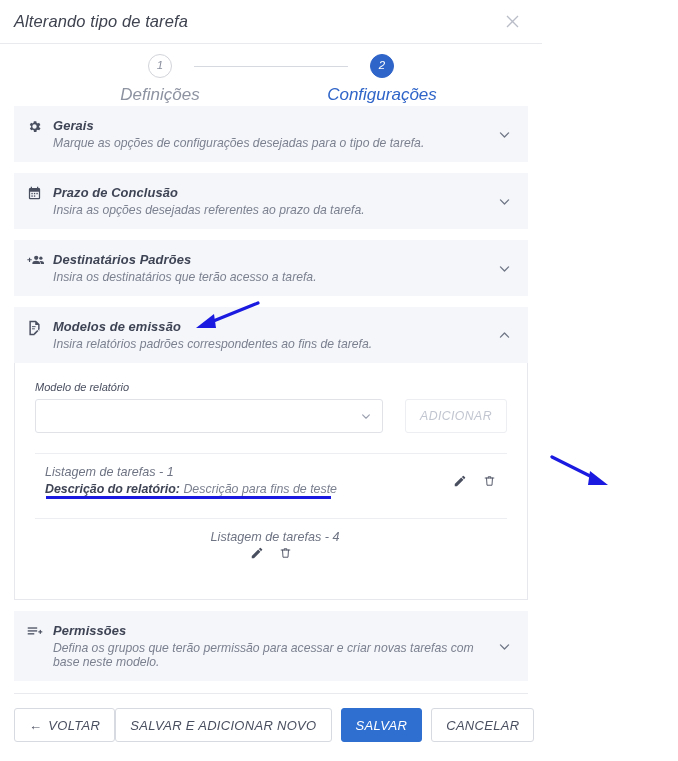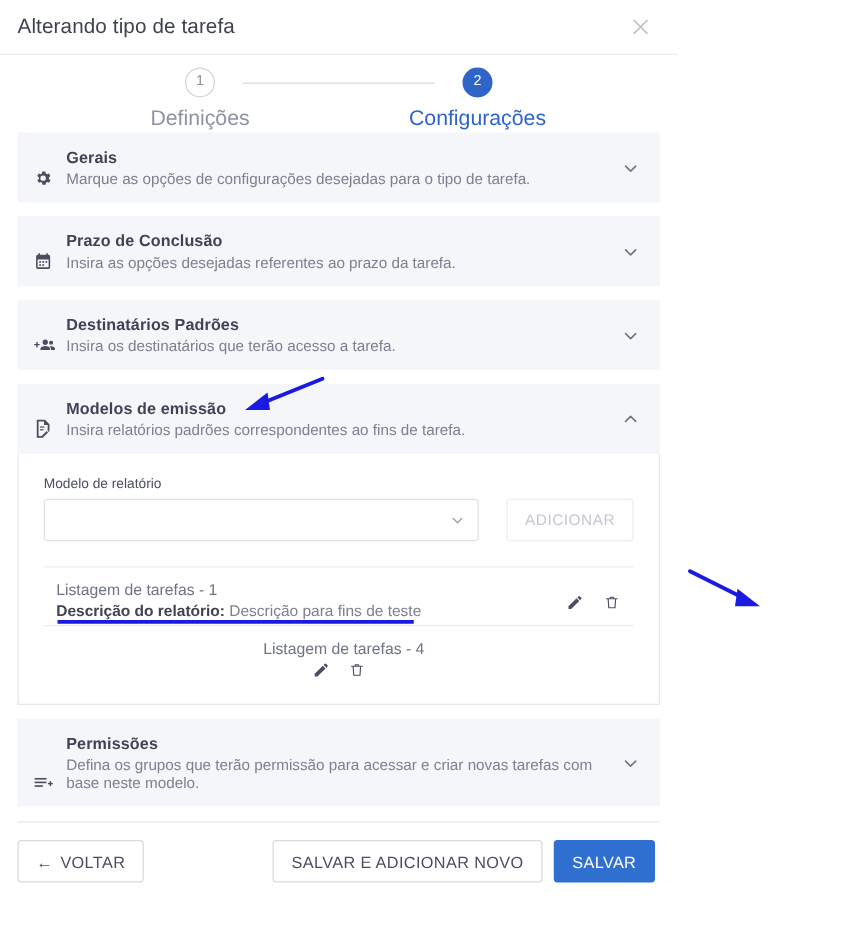--- a/index.html
+++ b/index.html
@@ -4,21 +4,21 @@
 <style>
   * { box-sizing: border-box; }
   html, body {
     margin: 0; padding: 0;
     width: 678px; height: 761px;
     background: #ffffff;
     font-family: "Liberation Sans", sans-serif;
     color: #3c4257;
     overflow: hidden;
   }
-  .dialog { position: relative; width: 542px; height: 761px; background:#fff; }
+  .dialog { position: relative; width: 542px; height: 761px; background:#fff;font-style:italic; }
 
   
   .titlebar {
     height: 44px;
     display: flex; align-items: center;
     padding: 0 18px 0 14px;
     border-bottom: 1px solid #e8eaee;
   }
   .title-text { font-size: 16.5px; color: #3f4350; letter-spacing: .1px; }
   .close-btn {
@@ -53,21 +53,21 @@
   .connector {
     position: absolute; top: 12px; left: 68px; right: 68px;
     height: 1px; background: #d7d9e0; z-index: 1;
   }
 
   
   .sections { padding: 0 14px; }
   .section { margin-bottom: 11px; }
   .sec-head {
     background: #f4f6fa;
-    display: flex; align-items: flex-end;
+    display: flex; align-items: flex-start;
     padding: 12px 14px 12px 13px;
     cursor: pointer;
     position: relative;
   }
   .sec-icon {
     width: 22px; flex: 0 0 22px; margin-top: 1px;
     color:#4a4f60;
     display:flex; align-items:center; justify-content:flex-start;
   }
   .sec-texts { flex: 1 1 auto; padding-left: 4px; }
@@ -103,21 +103,21 @@
     border: 1px solid #eceef2; border-radius: 3px;
     background: #fff; color: #c2c6d0;
     font-size: 12.3px; letter-spacing: .4px;
     display: flex; align-items: center; justify-content: center;
     cursor: default;
   }
 
   .list { margin-top: 20px; border-top: 1px solid #eceef1; }
   .list-item {
     display: flex; align-items: center;
-    padding: 11px 2px 2px 10px;
+    padding: 11px 2px 21px 10px;
     border-bottom: 1px solid #eceef1;
     min-height: 46px;
   }
   .li-texts { flex: 1 1 auto; }
   .li-title { font-size: 12.6px; color: #6f7484; }
   .li-desc { font-size: 12.4px; color: #7c8190; margin-top: 3px; position: relative; display:inline-block; }
   .li-desc b { color:#3f4455; font-weight: bold; }
   .li-actions { display: flex; align-items: center; gap: 13px; padding-right: 8px; }
   .act-icon { cursor: pointer; display:flex; align-items:center; justify-content:center; width:16px; height:18px; }
 
@@ -352,20 +352,21 @@
 
   <div class="footer-div"></div>
   <div class="footer">
     <div class="btn">
       <span class="back-arrow">←</span>
       <span>VOLTAR</span>
     </div>
     <div class="spacer"></div>
     <div class="btn">SALVAR E ADICIONAR NOVO</div>
     <div class="btn primary">SALVAR</div>
+    <div class="btn">CANCELAR</div>
   </div>
 
   <svg class="anno" style="left:178px; top:298px;" width="86" height="40" viewBox="0 0 86 40">
     <line x1="80" y1="5" x2="28" y2="26" stroke="#1a1ae0" stroke-width="3.2" stroke-linecap="round"></line>
     <polygon points="18,30 36,16 38,30" fill="#1a1ae0"></polygon>
   </svg>
 
   <svg class="anno" style="left:546px; top:452px;" width="72" height="38" viewBox="0 0 72 38">
     <line x1="6" y1="5" x2="52" y2="28" stroke="#1a1ae0" stroke-width="3.2" stroke-linecap="round"></line>
     <polygon points="62,33 44,19 42,33" fill="#1a1ae0"></polygon>

